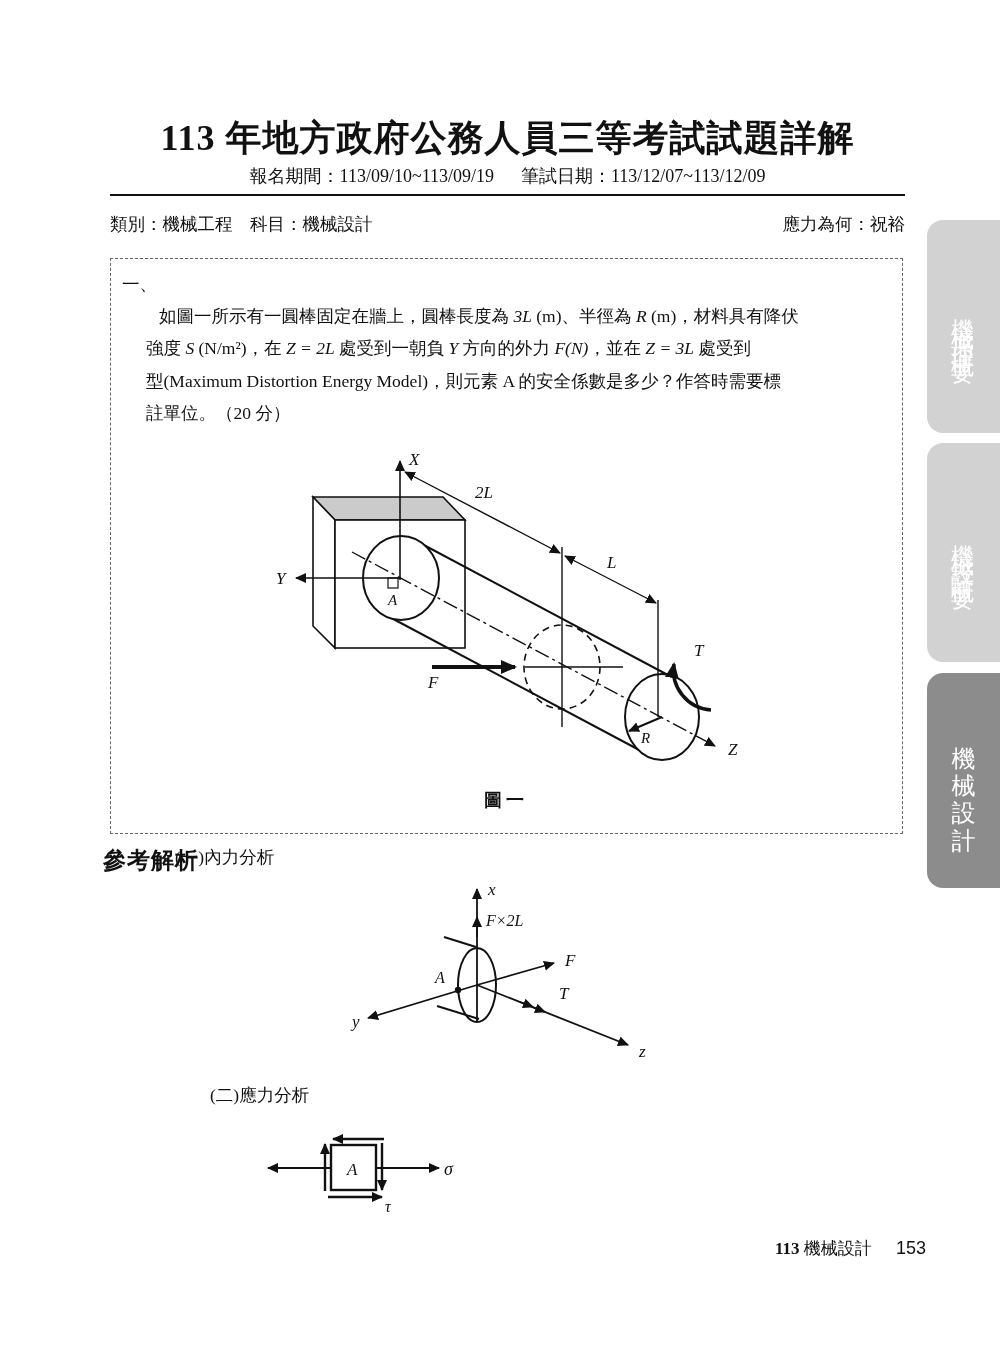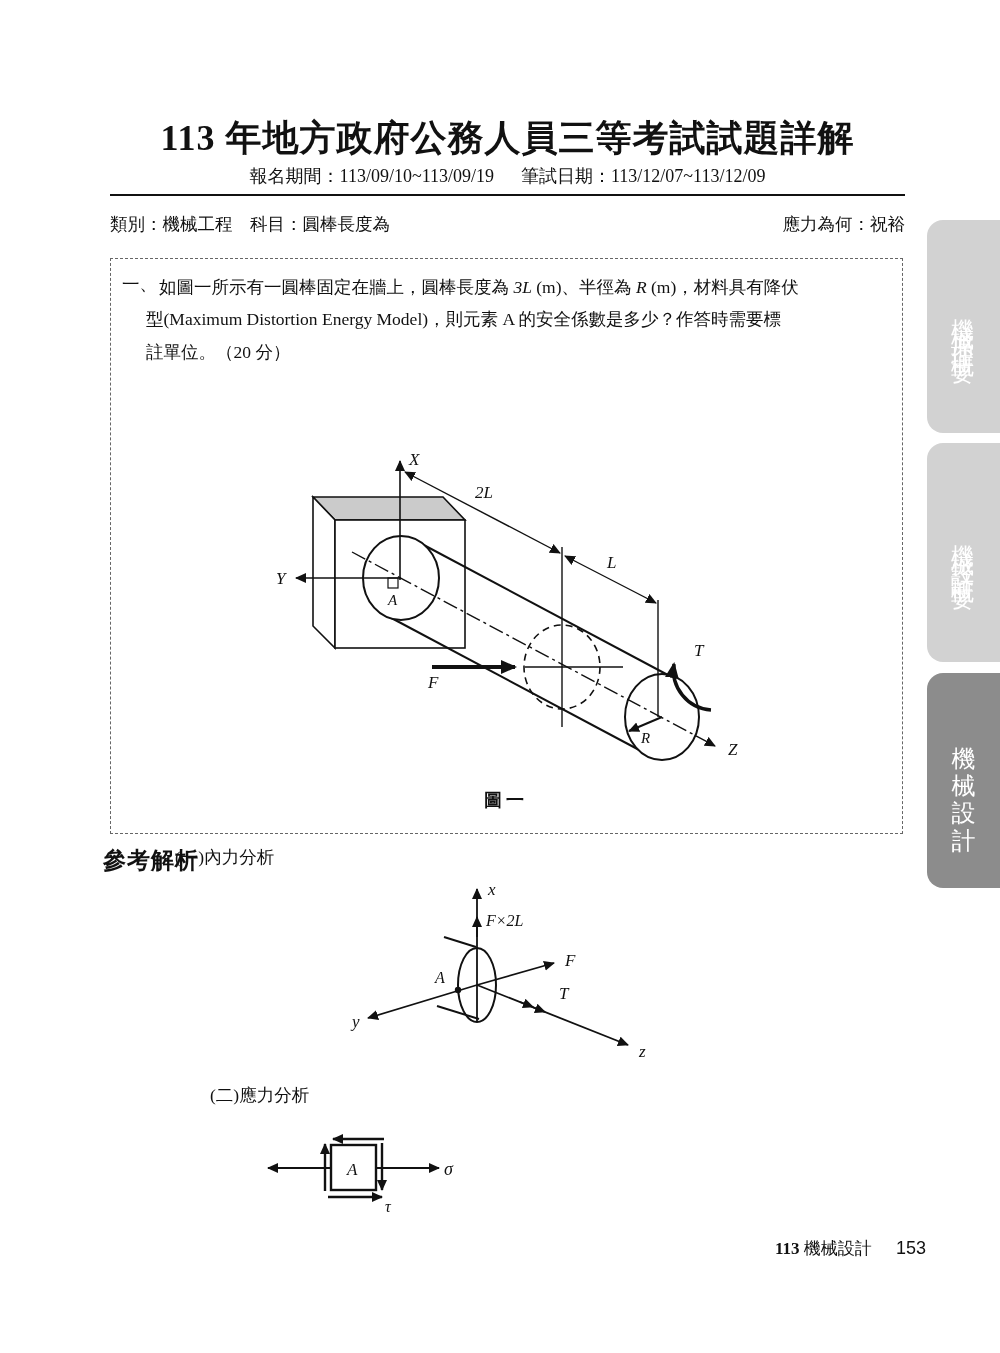--- a/index.html
+++ b/index.html
@@ -10,21 +10,21 @@
          letter-spacing:1px;white-space:nowrap;margin-top:8px;}
   .subtitle{left:110px;top:164px;width:795px;text-align:center;font-size:18px;white-space:nowrap;}
   .subtitle .gap{margin-left:27px;}
   .rule{left:110px;top:194px;width:795px;height:2px;background:#111;}
   .catrow{left:110px;top:212px;width:795px;display:flex;justify-content:space-between;
           font-size:17.5px;white-space:nowrap;}
   .qbox{left:110px;top:258px;width:793px;height:576px;border:1.5px dashed #666;box-sizing:border-box;}
   .pnum{left:122px;top:272px;font-size:17.5px;}
   .plines{left:146px;top:271px;width:745px;font-size:17.5px;}
   .pline{height:32.4px;line-height:32.4px;white-space:nowrap;}
-  .pline:first-child{text-indent:13px;}
+  .pline:first-child{text-indent:13px;margin-top:29px;}
   .mi{font-family:"Liberation Serif",serif;font-style:italic;}
   .figcap{left:484px;top:788px;font-size:18px;font-weight:bold;letter-spacing:4px;}
   .solhead{left:103px;top:845px;font-size:23px;font-weight:bold;letter-spacing:1px;}
   .part1{left:175px;top:845px;font-size:17.5px;}
   .part2{left:210px;top:1083px;font-size:17.5px;}
   .footer{left:775px;top:1237px;font-size:17px;white-space:nowrap;}
   .footer .fy{font-weight:bold;}
   .footer .fp{margin-left:20px;font-family:"Liberation Sans",sans-serif;font-size:18px;}
   .tab{position:absolute;left:927px;width:73px;border-radius:16px 0 0 16px;
        background:var(--tab-inactive,#d2d2d2);color:var(--tab-text,#fff);
@@ -41,34 +41,35 @@
 
   <div class="abs title">113 年地方政府公務人員三等考試試題詳解</div>
 
   <div class="abs subtitle">
     <span>報名期間：113/09/10~113/09/19</span><span class="gap">筆試日期：113/12/07~113/12/09</span>
   </div>
 
   <div class="abs rule"></div>
 
   <div class="abs catrow">
-    <span>類別：機械工程　科目：圓棒長度為</span>
+    <span>類別：機械工程　科目：機械設計</span>
     <span>應力為何：祝裕</span>
   </div>
 
   <div id="sidebar">
       <div class="tab" style="top: 220px; height: 213px;">機械原理概要</div>
       <div class="tab" style="top: 443px; height: 219px;">機械設計概要</div>
       <div class="tab active" style="top: 673px; height: 215px;">機械設計</div>
     </div>
 
   <div class="abs qbox"></div>
   <span class="abs pnum">一、</span>
   <div class="abs plines" id="problem-lines">
       <div class="pline"><span>如圖一所示有一圓棒固定在牆上，圓棒長度為 </span><span class="mi">3L</span><span> (m)、半徑為 </span><span class="mi">R</span><span> (m)，材料具有降伏</span></div>
+      <div class="pline"><span>強度 </span><span class="mi">S</span><span> (N/m²)，在 </span><span class="mi">Z = 2L</span><span> 處受到一朝負 </span><span class="mi">Y</span><span> 方向的外力 </span><span class="mi">F(N)</span><span>，並在 </span><span class="mi">Z = 3L</span><span> 處受到</span></div>
       <div class="pline"><span>型(Maximum Distortion Energy Model)，則元素 A 的安全係數是多少？作答時需要標</span></div>
       <div class="pline"><span>註單位。（20 分）</span></div>
     </div>
 
   <svg class="abs" style="left:270px;top:443px;width:500px;height:340px" viewBox="0 0 500 340">
     <defs>
       <marker id="ah" markerUnits="userSpaceOnUse" markerWidth="13" markerHeight="11" refX="10" refY="5" orient="auto-start-reverse">
         <path d="M0,0 L11,5 L0,10 Z" fill="#111"></path>
       </marker>
       <marker id="ahb" markerUnits="userSpaceOnUse" markerWidth="18" markerHeight="15" refX="14" refY="7" orient="auto-start-reverse">

